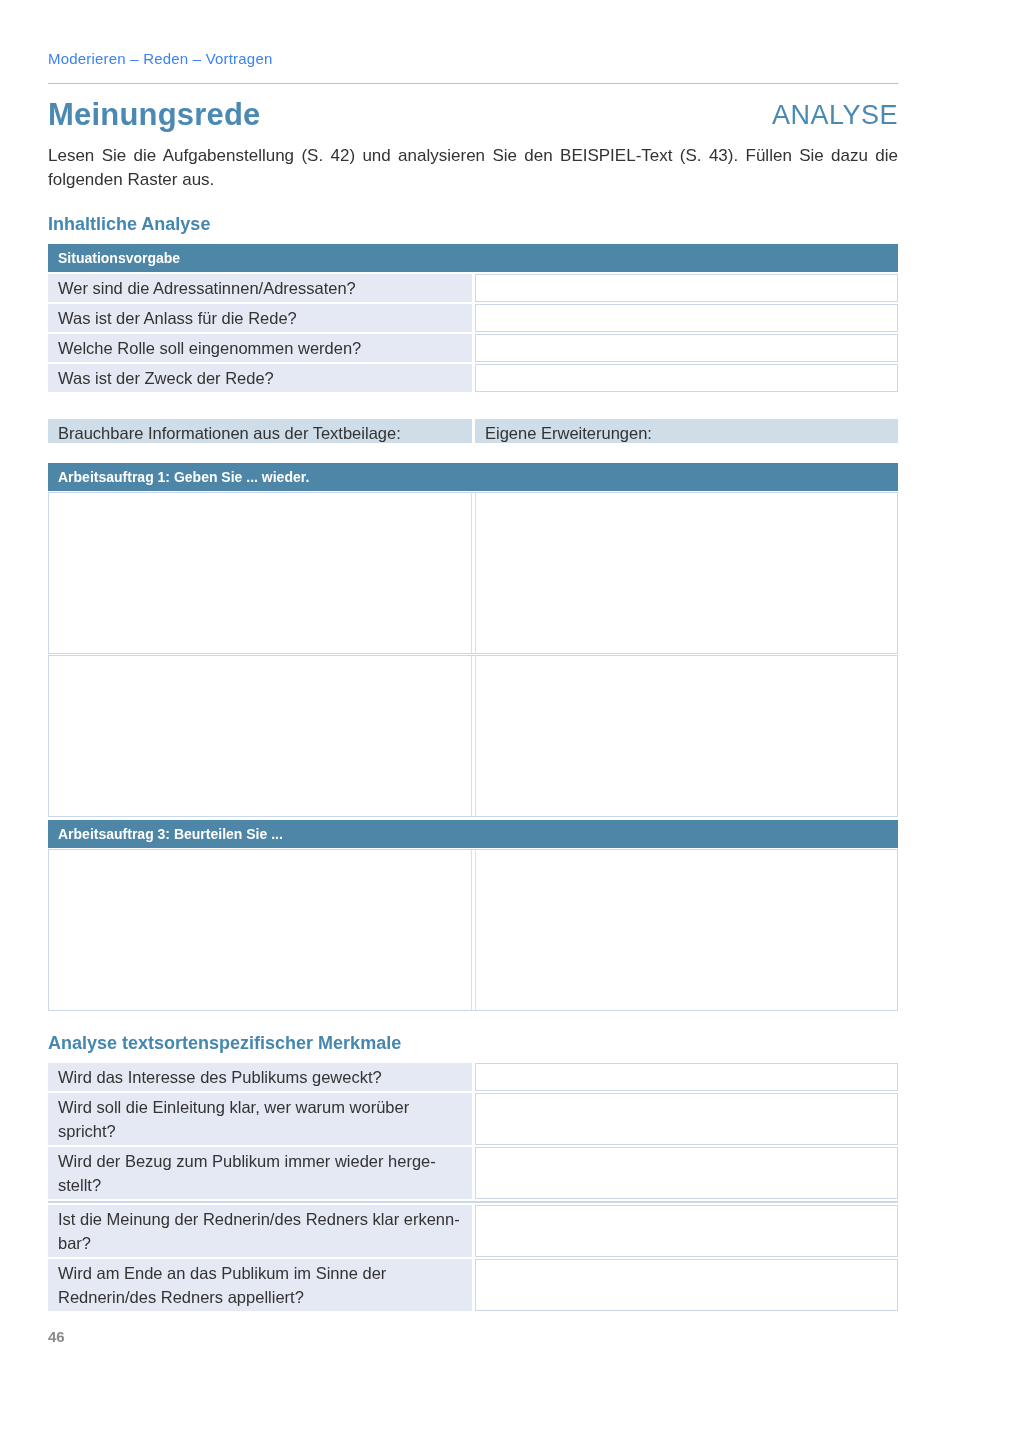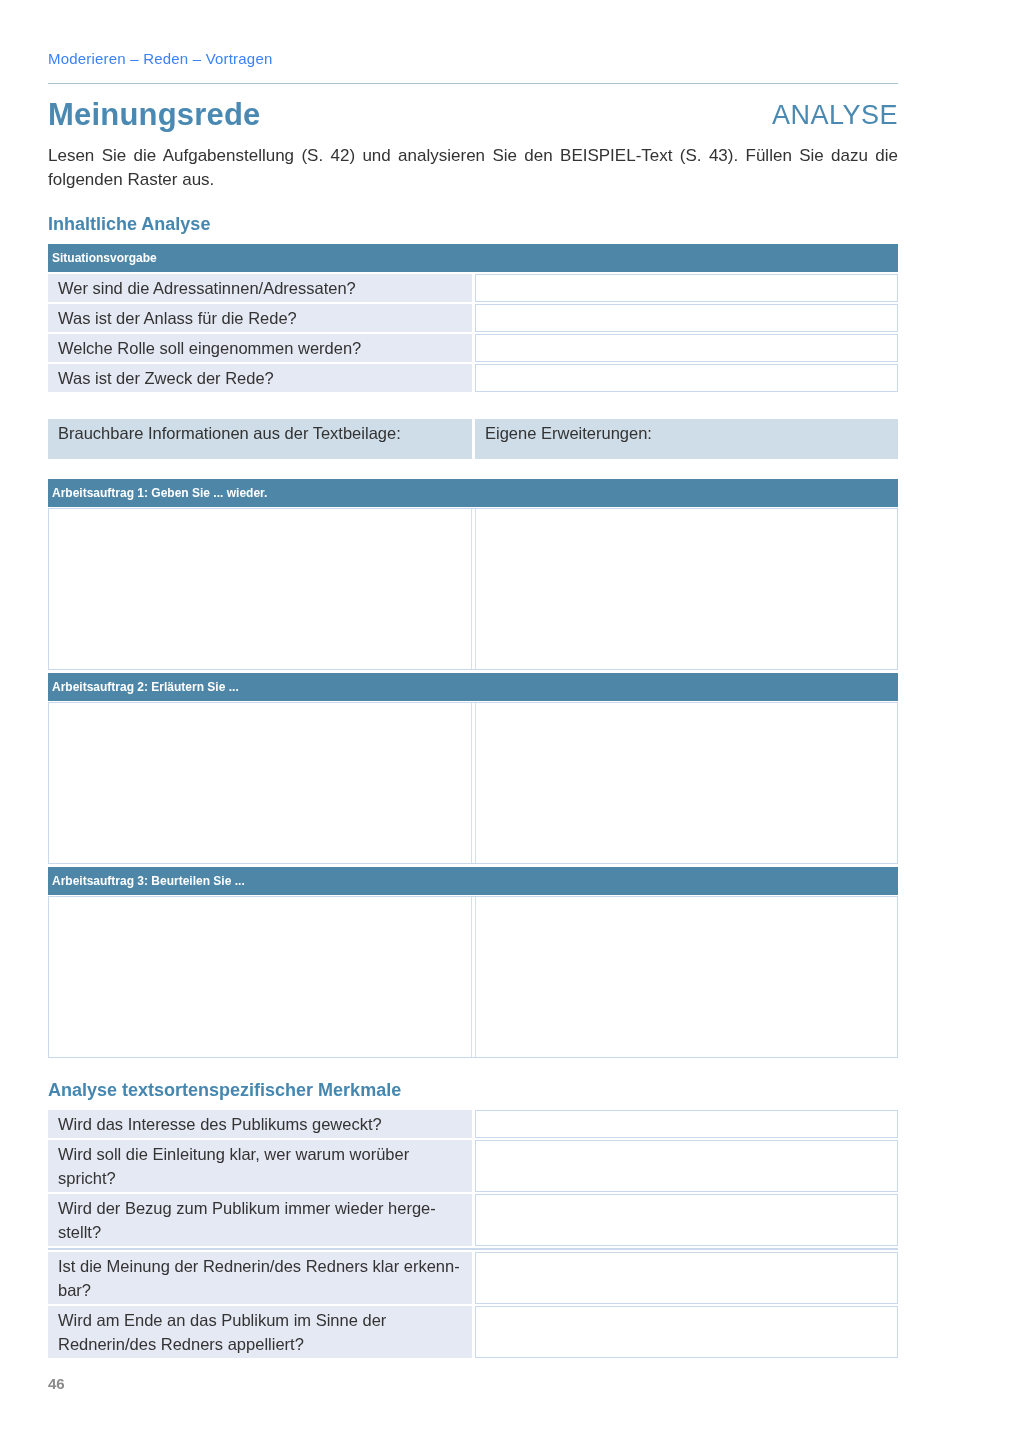--- a/index.html
+++ b/index.html
@@ -28,41 +28,41 @@
     text-align:justify;
   }
 
   .section-heading {
     margin-top:22px; font-size:18px; font-weight:bold; color:#4687b0;
   }
 
   
   .band {
     background:#4e86a8; color:#ffffff; font-weight:bold;
-    font-size:12px; height:28px; line-height:28px; padding:0 4px;
+    font-size:14px; height:28px; line-height:28px; padding:0 10px;
   }
 
   
   .qrow { display:flex; gap:3px; margin-top:2px; }
   .qcell {
     width:424px; background:#e5e9f3; color:#333;
     font-size:16.5px; line-height:24px; padding:2px 10px;
   }
   .acell {
     flex:1; background:#ffffff; border:1px solid #c9d8ea;
   }
 
   .t1 { margin-top:9px; }
 
   
   .t2 { margin-top:27px; }
   .t2-header { display:flex; gap:3px; }
   .t2-hcell {
     background:#cedde8; color:#333; font-size:16.5px;
-    height:40px; line-height:28px; padding:0 10px;
+    height:24px; line-height:28px; padding:0 10px;
   }
   .t2-hcell.left { width:424px; }
   .t2-hcell.right { flex:1; }
   .t2 .band { margin-top:20px; }
   .t2-body {
     display:flex; height:162px; background:#ffffff;
     border:1px solid #c9d8ea; margin-top:1px;
   }
   .t2-body + .band { margin-top:3px; }
   .t2-body .cell-left { width:423px; border-right:1px solid #d5e0ee; }
@@ -116,21 +116,20 @@
       <div class="t2-hcell left">Brauchbare Informationen aus der Textbeilage:</div>
       <div class="t2-hcell right">Eigene Erweiterungen:</div>
     </div>
 
     <div class="band">Arbeitsauftrag 1: Geben Sie ... wieder.</div>
     <div class="t2-body">
       <div class="cell-left"></div>
       <div class="cell-right"></div>
     </div>
 
-    <div class="band">Arbeitsauftrag 2: Erläutern Sie ...</div>
     <div class="t2-body">
       <div class="cell-left"></div>
       <div class="cell-right"></div>
     </div>
 
     <div class="band">Arbeitsauftrag 3: Beurteilen Sie ...</div>
     <div class="t2-body">
       <div class="cell-left"></div>
       <div class="cell-right"></div>
     </div>

